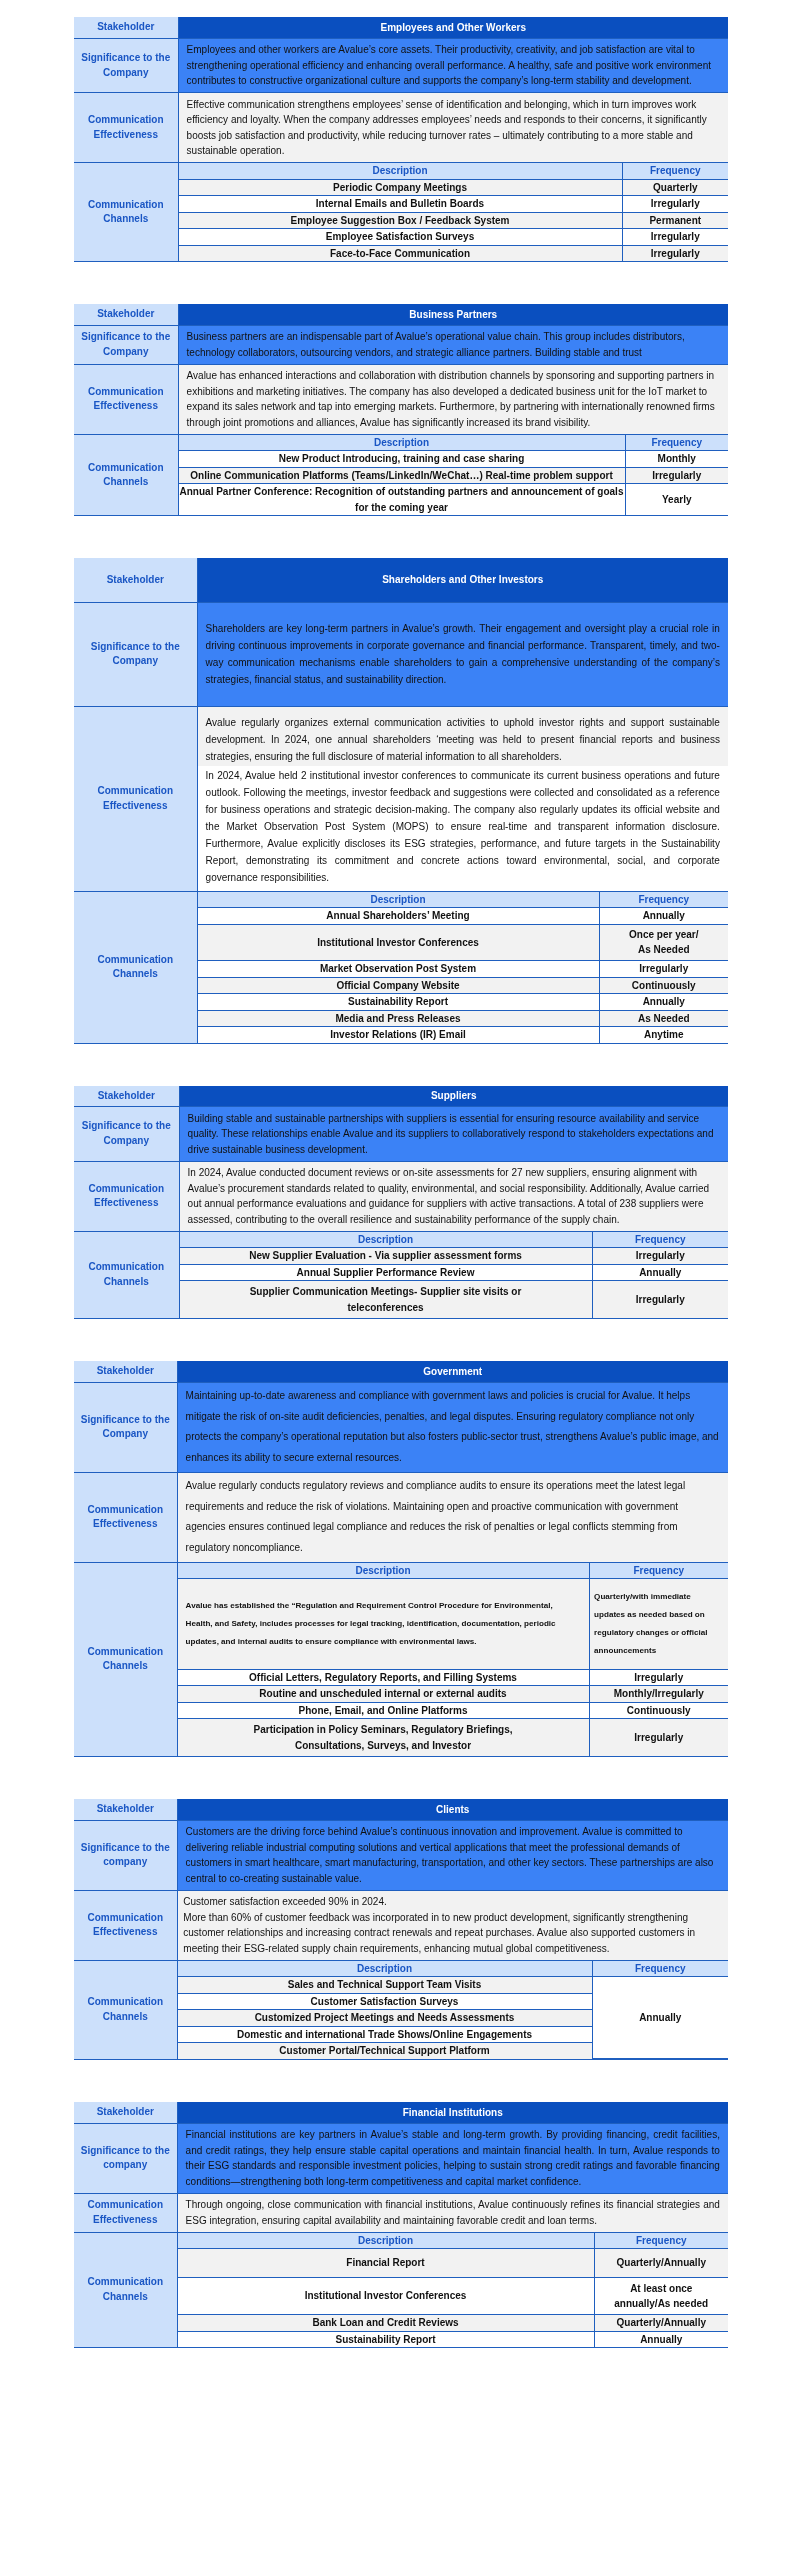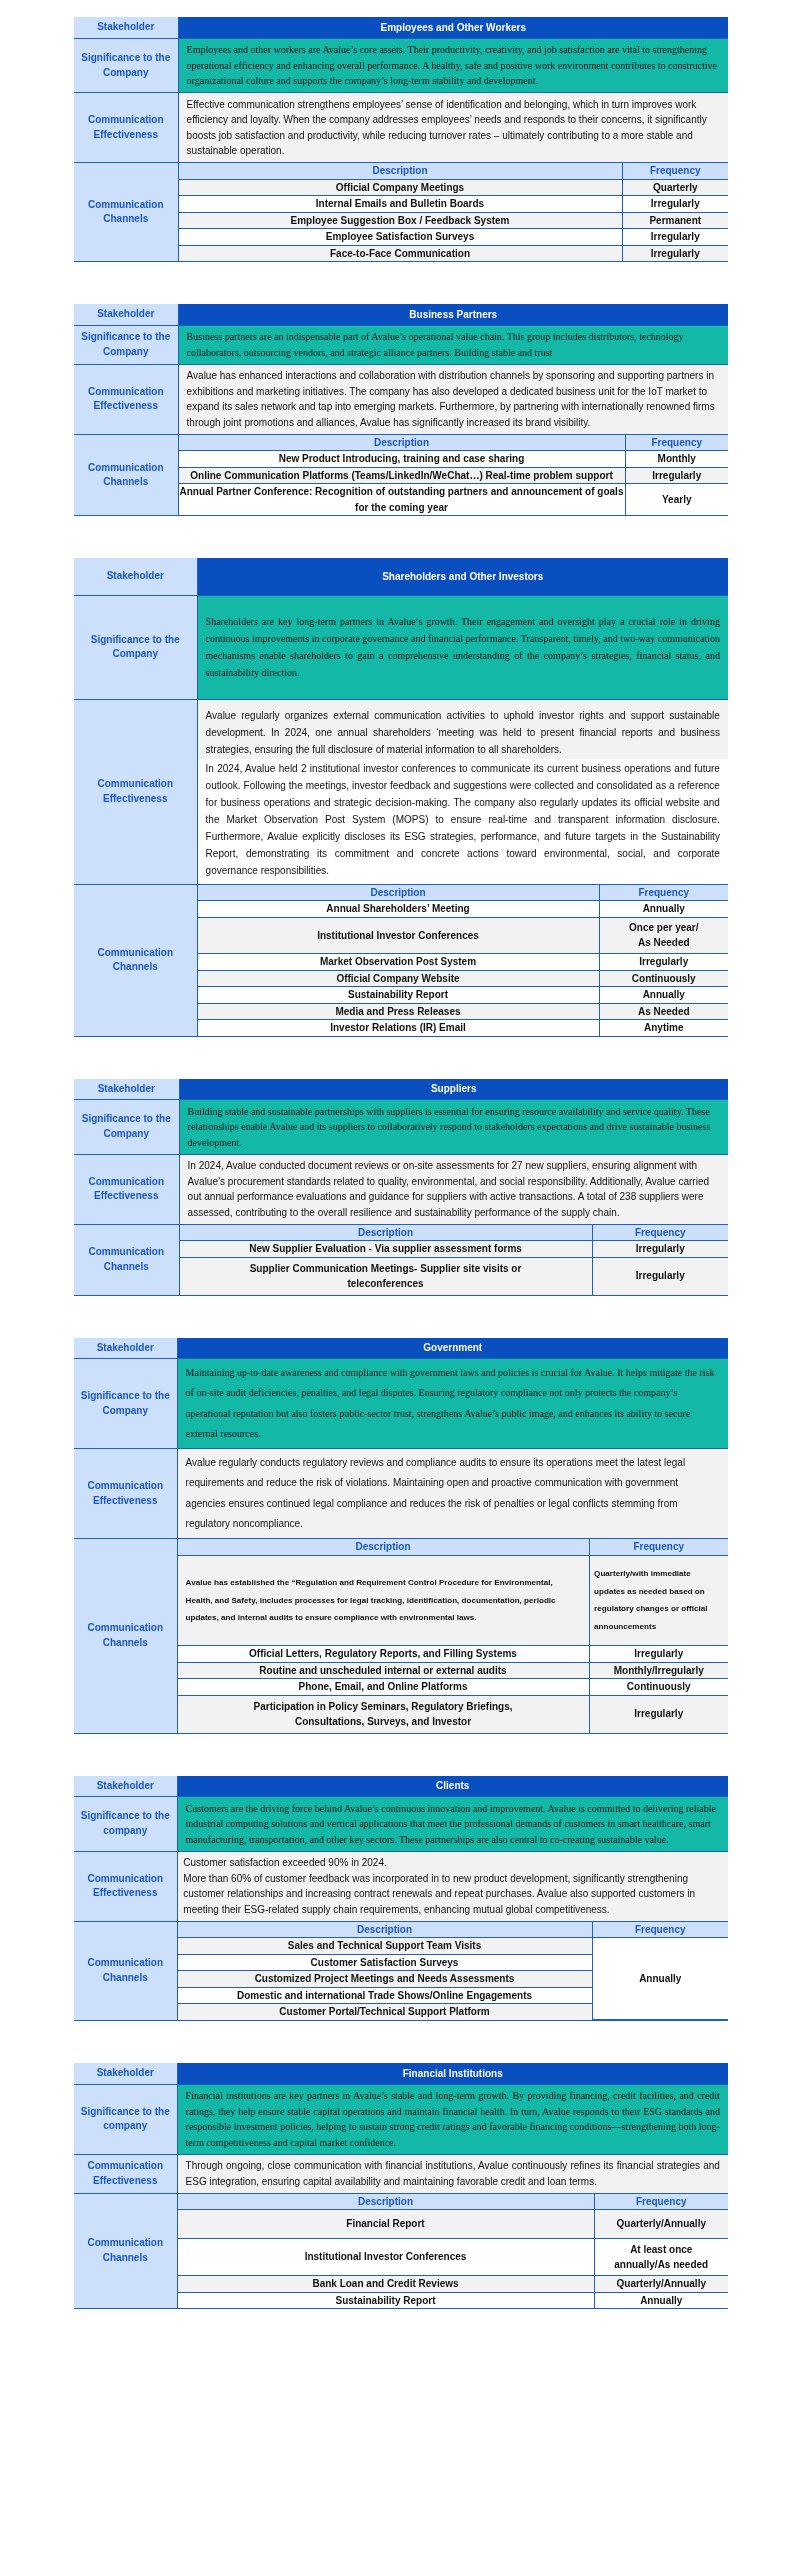--- a/index.html
+++ b/index.html
@@ -28,21 +28,21 @@
   }
   .hdr-title {
     background: #0a4fbf;
     color: #fff;
     font-weight: bold;
     text-align: center;
     height: 21px;
     font-size: 10px;
   }
   .hdr-lbl { height: 21px; }
-  .sig { background: #14b8a6; padding: 3.5px 8.1px !important; font-family: Liberation Serif, serif; }
+  .sig { background: #3b82f6; padding: 3.5px 8.1px !important; }
   .eff { background: #f2f2f2; padding: 3.5px 8.1px !important; }
   .just { text-align: justify; }
   .inner { width: 100%; border-collapse: collapse; table-layout: fixed; }
   .inner td { border-bottom: 1.2px solid #1f5fbf; text-align: center; font-weight: bold; padding: 2.9px 4.6px; vertical-align: middle; }
   .inner tr:last-child td { border-bottom: none; }
   .inner td.freq { border-left: 0.6px solid #1f5fbf; }
   .inner tr.chhead td { background: #cce0fb; color: #1a56c4; }
   .inner tr.alt td { background: #f2f2f2; }
   .inner tr.white td { background: #ffffff; }
   .inner td.left { text-align: left; font-size: 8.1px; line-height: 2.2; }
@@ -81,21 +81,21 @@
           <colgroup>
                 <col>
                 <col style="width:106px">
               </colgroup>
           <tbody>
                 <tr class="chhead">
                   <td>Description</td>
                   <td class="freq">Frequency</td>
                 </tr>
           <tr class="alt">
-                  <td>Official Company Meetings</td>
+                  <td>Periodic Company Meetings</td>
                   <td class="freq">Quarterly</td>
                 </tr>
           <tr class="white">
                   <td>Internal Emails and Bulletin Boards</td>
                   <td class="freq">Irregularly</td>
                 </tr>
           <tr class="alt">
                   <td>Employee Suggestion Box / Feedback System</td>
                   <td class="freq">Permanent</td>
                 </tr>
@@ -165,21 +165,21 @@
     </table>
 
   <table class="sh">
     <colgroup>
         <col style="width:123px">
         <col>
       </colgroup>
     <tbody>
         <tr>
       <td class="lbl hdr-lbl" style="height:27px">Stakeholder</td>
-      <td class="hdr-title" style="height:37px">Shareholders and Other Investors</td>
+      <td class="hdr-title" style="height:44px">Shareholders and Other Investors</td>
     </tr>
     <tr>
       <td class="lbl">Significance to the Company</td>
       <td class="sig just" style="padding:17.4px 8.1px 17.4px 8.1px !important; line-height:1.7;">Shareholders are key long-term partners in Avalue’s growth. Their engagement and oversight play a crucial role in driving continuous improvements in corporate governance and financial performance. Transparent, timely, and two-way communication mechanisms enable shareholders to gain a comprehensive understanding of the company’s strategies, financial status, and sustainability direction.</td>
     </tr>
     <tr>
       <td class="lbl">Communication Effectiveness</td>
       <td class="cellpad">
         <div class="split-top just" style="line-height:1.7">Avalue regularly organizes external communication activities to uphold investor rights and support sustainable development. In 2024, one annual shareholders ‘meeting was held to present financial reports and business strategies, ensuring the full disclosure of material information to all shareholders.</div>
         <div class="split-bot just" style="line-height:1.7">In 2024, Avalue held 2 institutional investor conferences to communicate its current business operations and future outlook. Following the meetings, investor feedback and suggestions were collected and consolidated as a reference for business operations and strategic decision-making. The company also regularly updates its official website and the Market Observation Post System (MOPS) to ensure real-time and transparent information disclosure. Furthermore, Avalue explicitly discloses its ESG strategies, performance, and future targets in the Sustainability Report, demonstrating its commitment and concrete actions toward environmental, social, and corporate governance responsibilities.</div>
@@ -260,20 +260,24 @@
                 <col style="width:136px">
               </colgroup>
           <tbody>
                 <tr class="chhead">
                   <td>Description</td>
                   <td class="freq">Frequency</td>
                 </tr>
           <tr class="alt">
                   <td>New Supplier Evaluation - Via supplier assessment forms</td>
                   <td class="freq">Irregularly</td>
+                </tr>
+          <tr class="white">
+                  <td>Annual Supplier Performance Review</td>
+                  <td class="freq">Annually</td>
                 </tr>
           <tr class="alt">
                   <td style="padding:2.9px 52px">Supplier Communication Meetings- Supplier site visits or teleconferences</td>
                   <td class="freq">Irregularly</td>
                 </tr>
         </tbody>
             </table>
       </td>
     </tr>
   </tbody>

